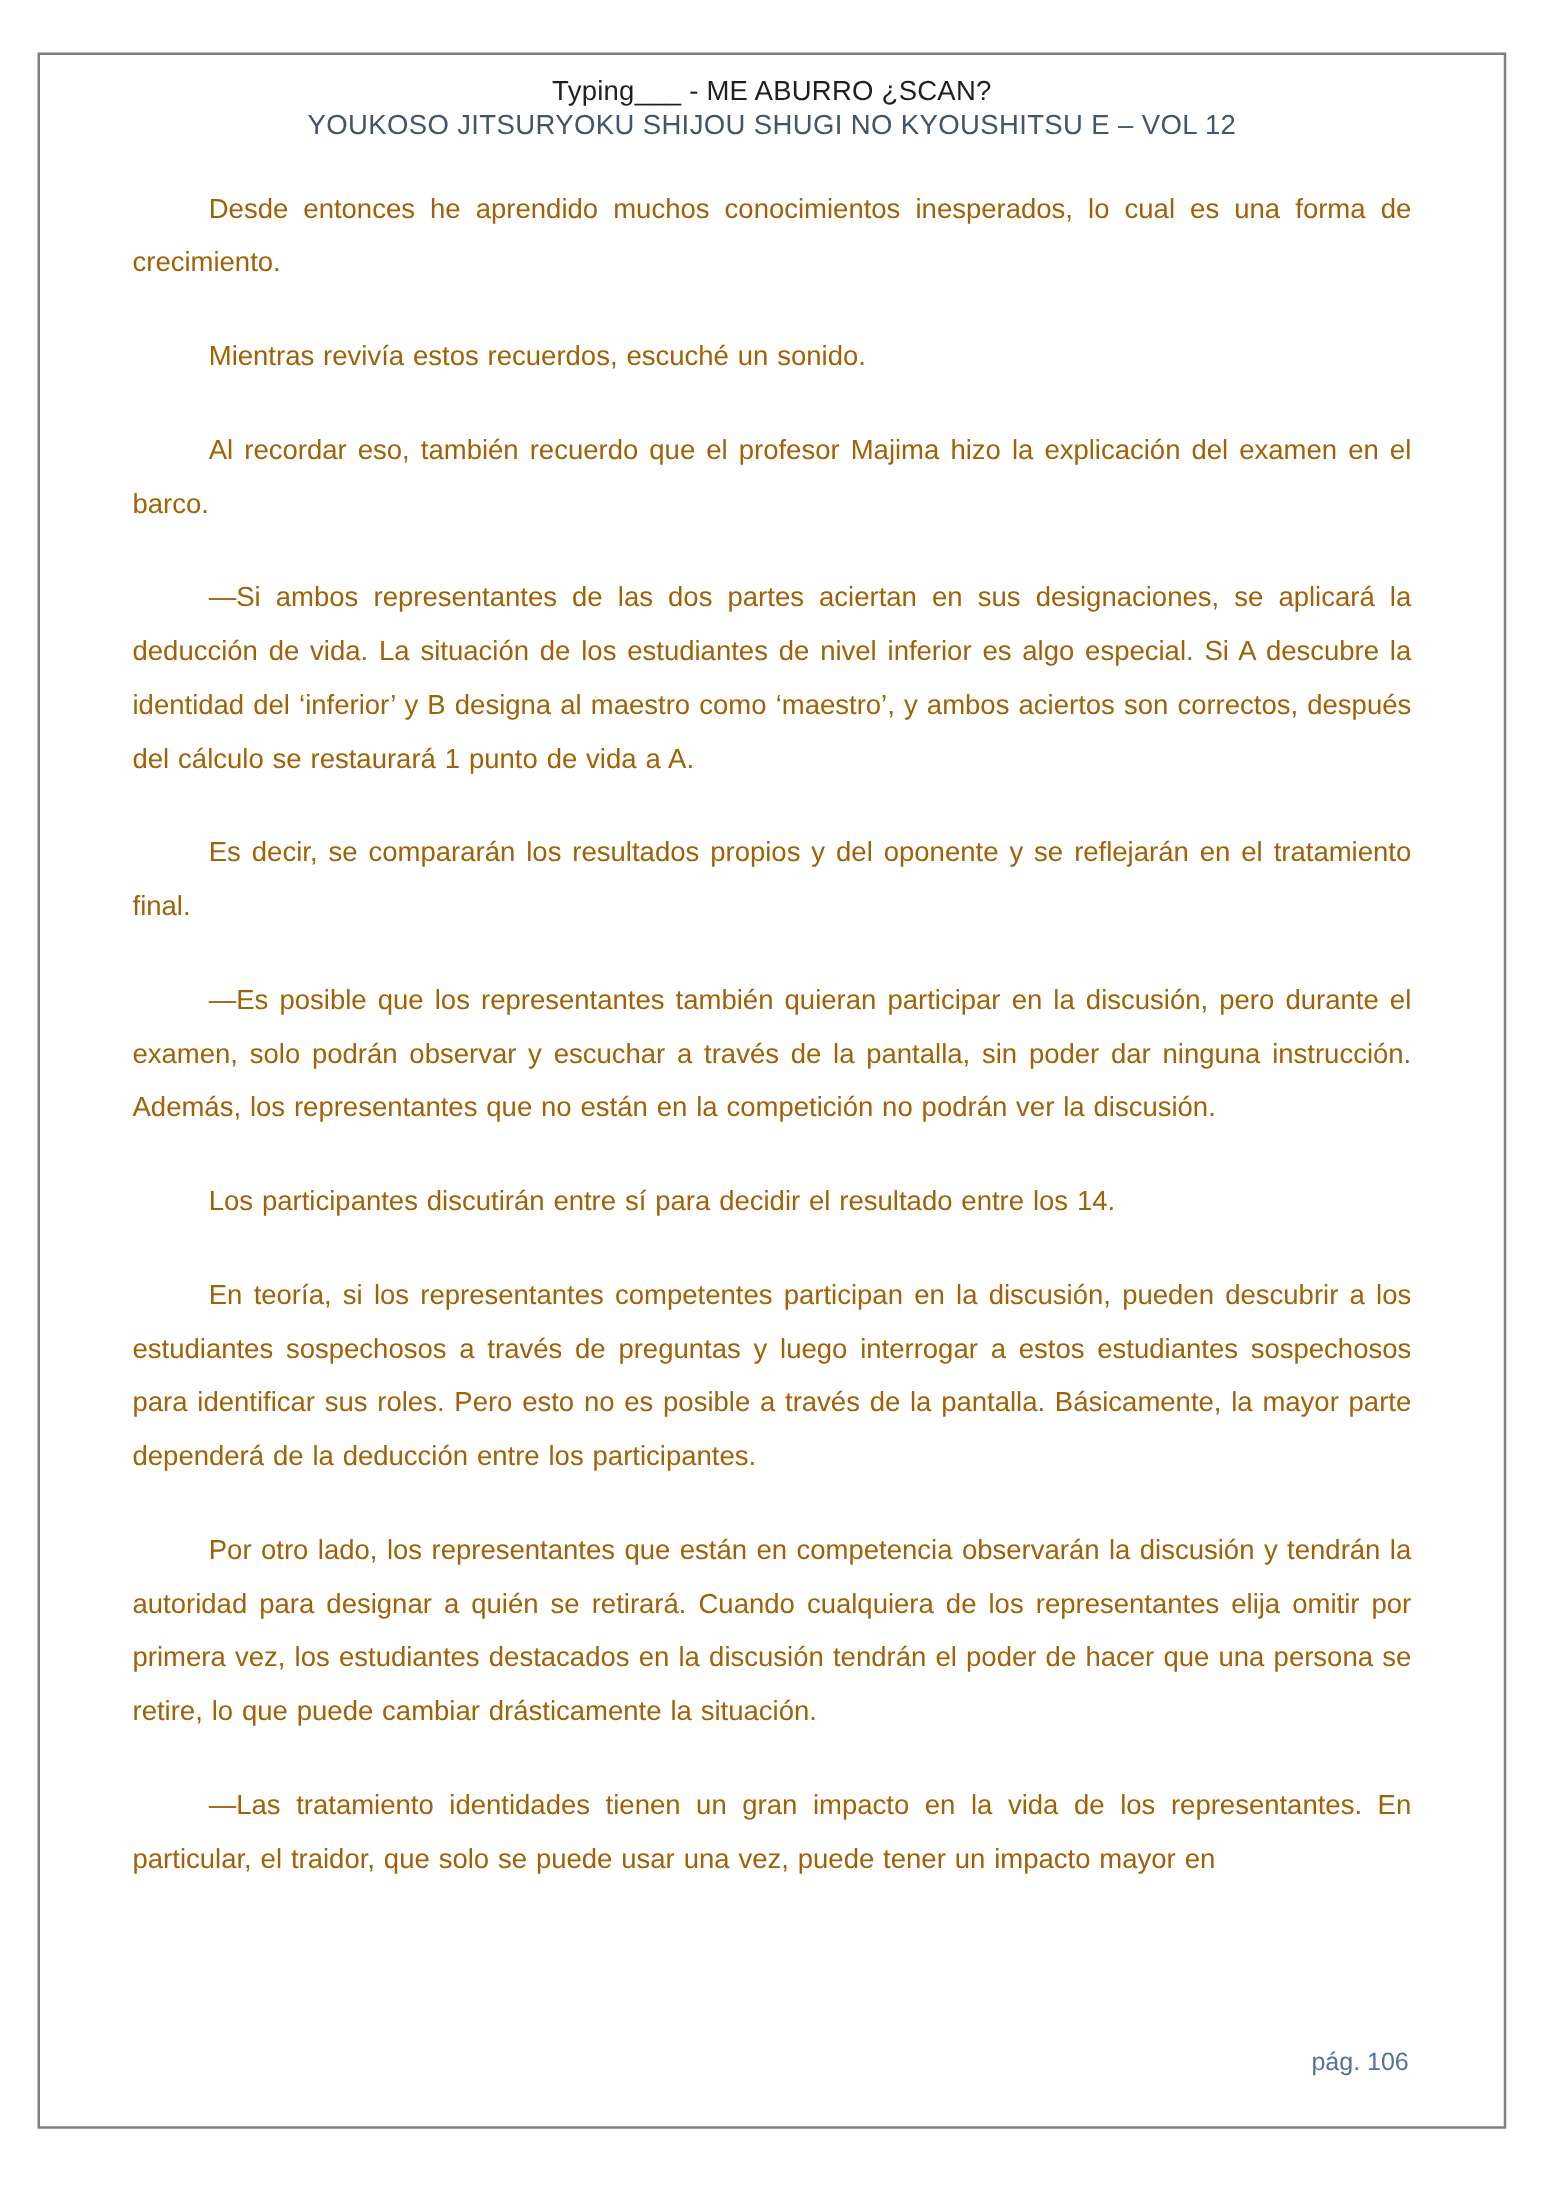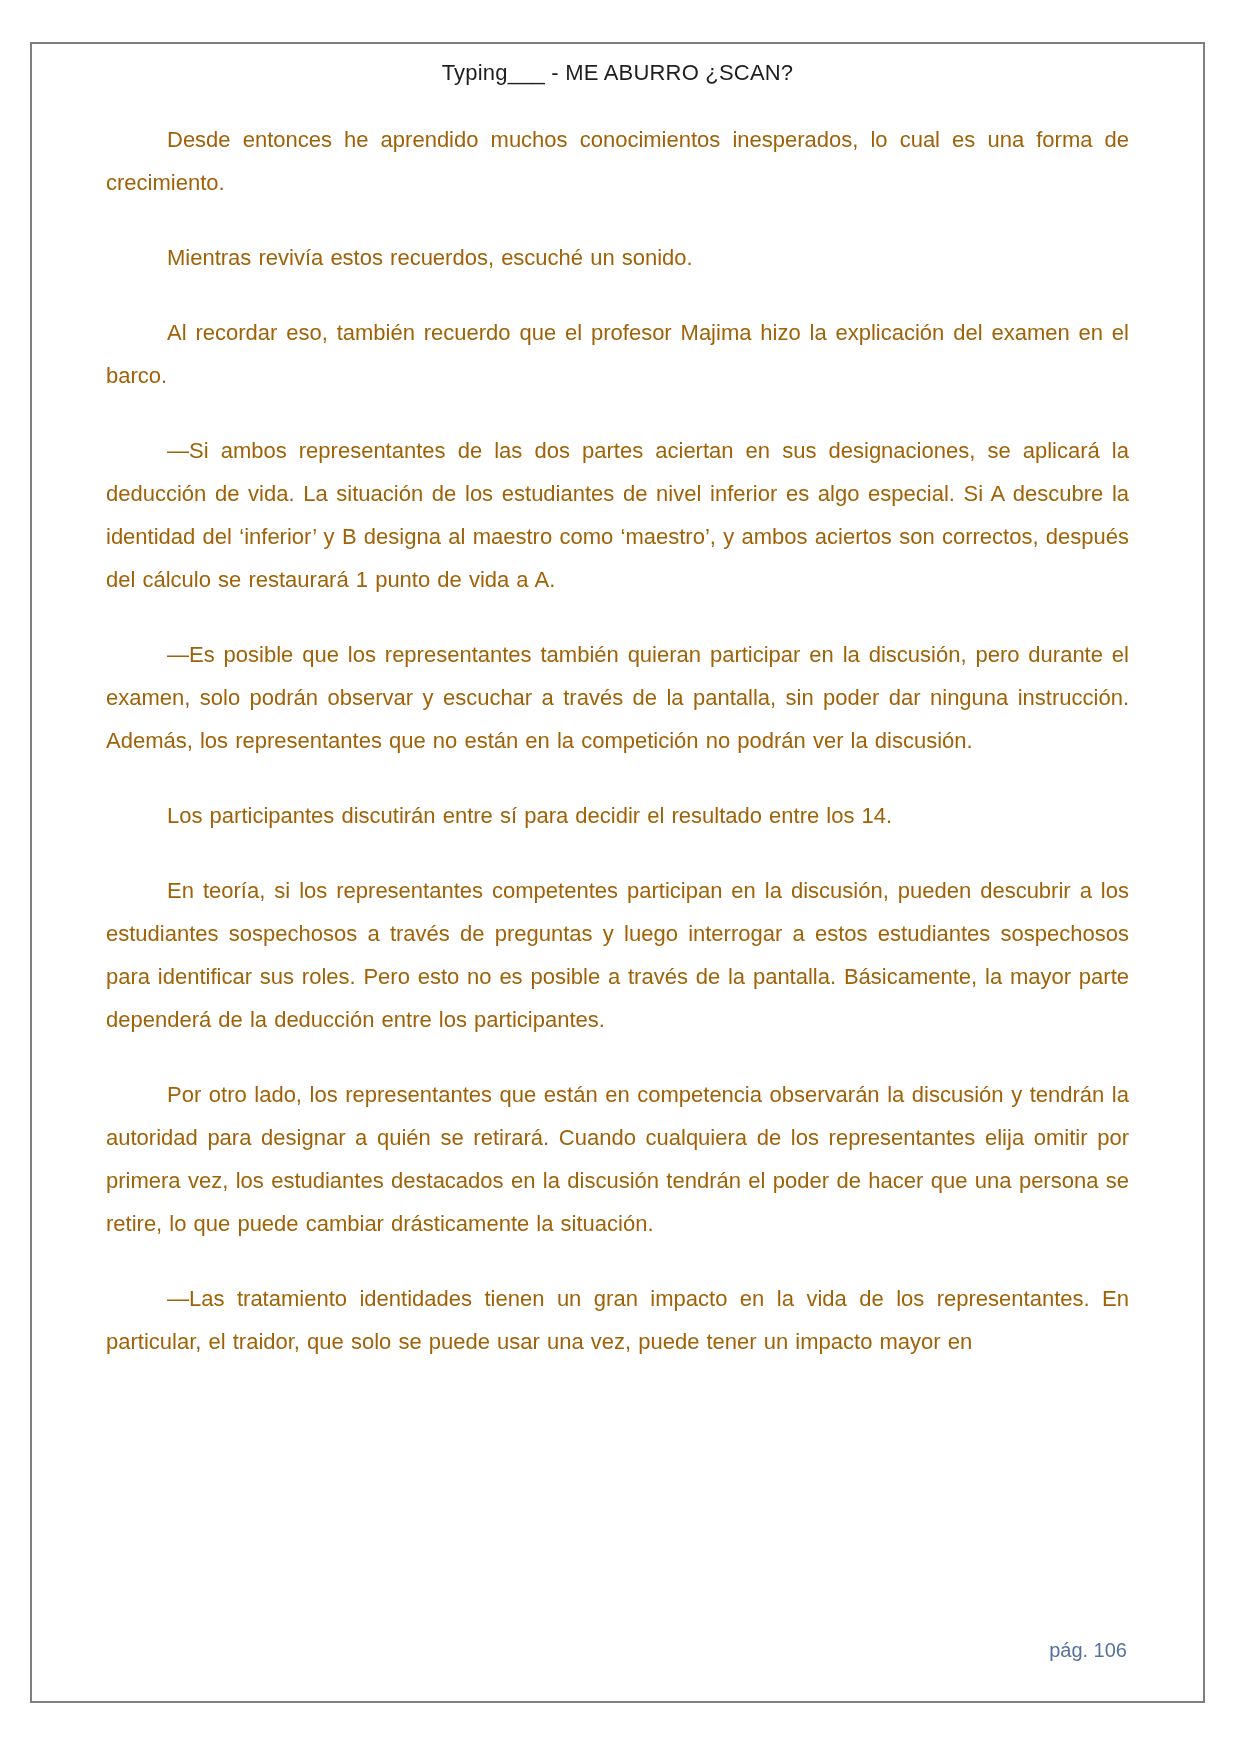--- a/index.html
+++ b/index.html
@@ -60,27 +60,29 @@
     color: #53719e;
   }
 </style>
 </head>
 <body>
 
 <div class="page-frame">
 
   <div class="page-header">
     <div class="header-line1">Typing___ - ME ABURRO ¿SCAN?</div>
+    <div class="header-line2">YOUKOSO JITSURYOKU SHIJOU SHUGI NO KYOUSHITSU E – VOL 12</div>
   </div>
 
   <div class="content">
     <p class="para">Desde entonces he aprendido muchos conocimientos inesperados, lo cual es una forma de crecimiento.</p>
     <p class="para">Mientras revivía estos recuerdos, escuché un sonido.</p>
     <p class="para">Al recordar eso, también recuerdo que el profesor Majima hizo la explicación del examen en el barco.</p>
     <p class="para">—Si ambos representantes de las dos partes aciertan en sus designaciones, se aplicará la deducción de vida. La situación de los estudiantes de nivel inferior es algo especial. Si A descubre la identidad del ‘inferior’ y B designa al maestro como ‘maestro’, y ambos aciertos son correctos, después del cálculo se restaurará 1 punto de vida a A.</p>
+    <p class="para">Es decir, se compararán los resultados propios y del oponente y se reflejarán en el tratamiento final.</p>
     <p class="para">—Es posible que los representantes también quieran participar en la discusión, pero durante el examen, solo podrán observar y escuchar a través de la pantalla, sin poder dar ninguna instrucción. Además, los representantes que no están en la competición no podrán ver la discusión.</p>
     <p class="para">Los participantes discutirán entre sí para decidir el resultado entre los 14.</p>
     <p class="para">En teoría, si los representantes competentes participan en la discusión, pueden descubrir a los estudiantes sospechosos a través de preguntas y luego interrogar a estos estudiantes sospechosos para identificar sus roles. Pero esto no es posible a través de la pantalla. Básicamente, la mayor parte dependerá de la deducción entre los participantes.</p>
     <p class="para">Por otro lado, los representantes que están en competencia observarán la discusión y tendrán la autoridad para designar a quién se retirará. Cuando cualquiera de los representantes elija omitir por primera vez, los estudiantes destacados en la discusión tendrán el poder de hacer que una persona se retire, lo que puede cambiar drásticamente la situación.</p>
     <p class="para">—Las tratamiento identidades tienen un gran impacto en la vida de los representantes. En particular, el traidor, que solo se puede usar una vez, puede tener un impacto mayor en</p>
   </div>
 
   <div class="page-footer">
     <span>pág. 106</span>
   </div>

